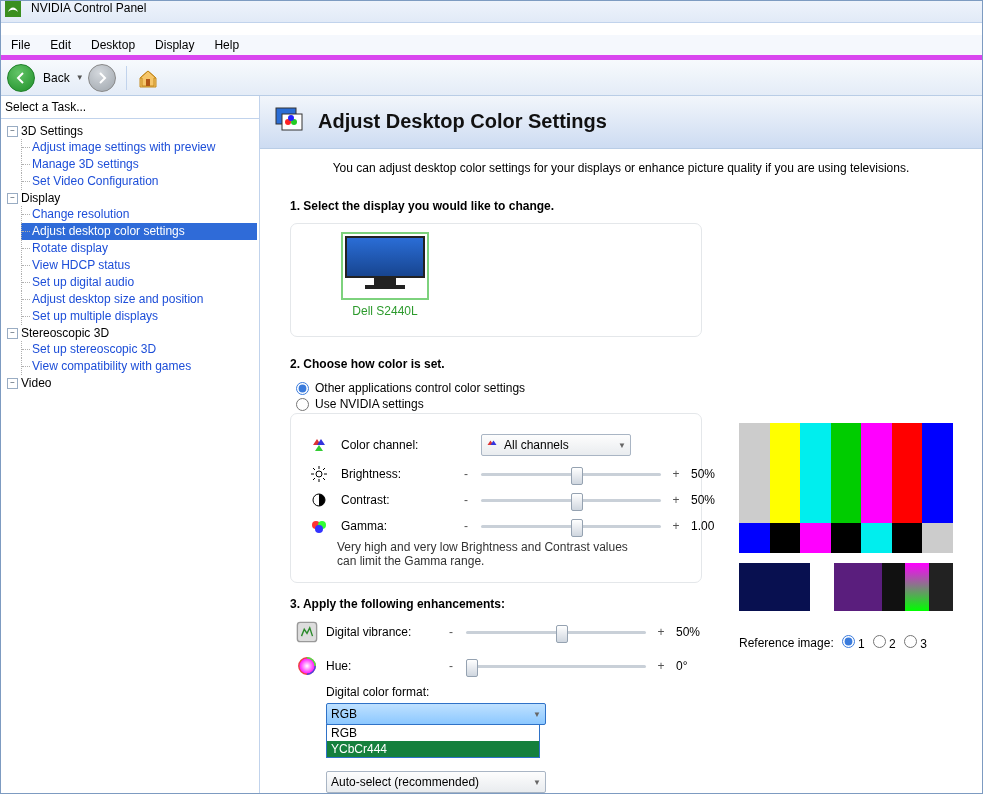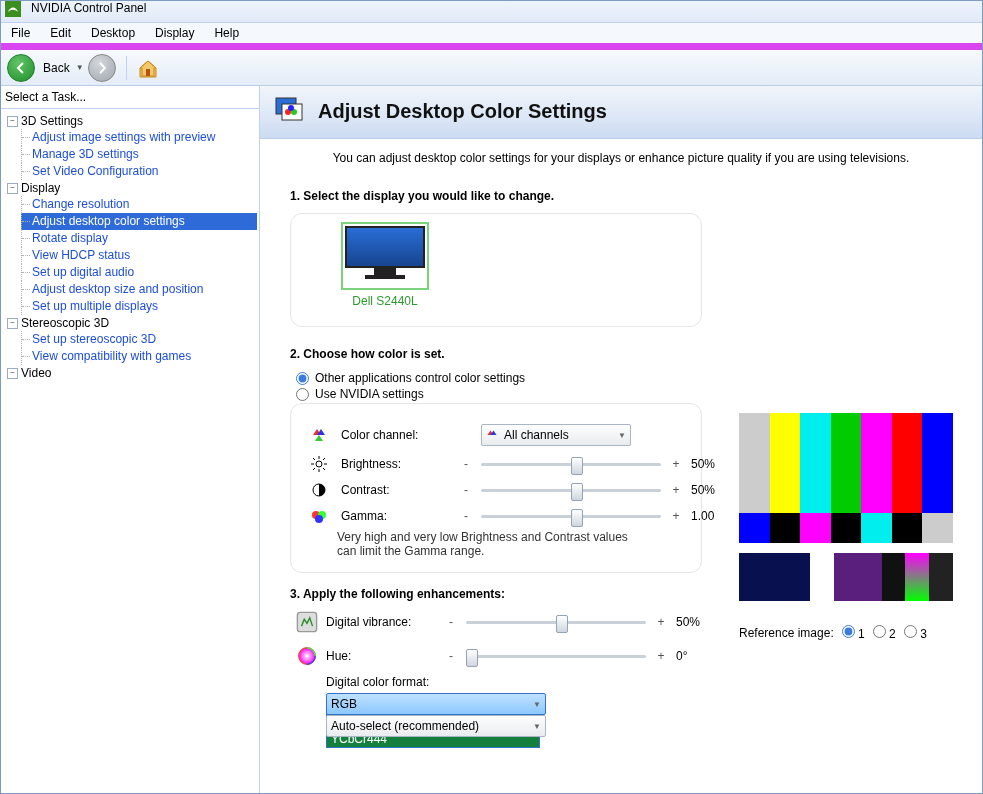--- a/index.html
+++ b/index.html
@@ -2,21 +2,21 @@
 <html><head>
 <meta charset="utf-8">
 <style>
   html,body{margin:0;padding:0;height:100%;font-family:"Segoe UI",Tahoma,sans-serif;font-size:12px;color:#000;background:#fff;overflow:hidden}
   .window{display:flex;flex-direction:column;width:983px;height:794px;border:1px solid #7d9bc1;box-sizing:border-box}
   
   .titlebar{height:21px;display:flex;align-items:flex-start;background:linear-gradient(#eef3fb,#e1eaf7);border-bottom:1px solid #c1d3ec;padding:0 4px;gap:8px}
   .titlebar .icon{width:16px;height:16px}
   .titlebar .txt{margin-left:2px}
   
-  .menubar{height:20px;display:flex;align-items:flex-start;background:#f5f8fd;border-bottom:7px solid #d946ef;}
+  .menubar{height:20px;display:flex;align-items:flex-start;background:#f5f8fd;border-bottom:5px solid #d946ef;margin-top:12px;}
   .menubar span{padding:3px 10px;cursor:default}
   
   .toolbar{height:35px;display:flex;align-items:center;background:linear-gradient(#f7fafd,#e4ecf7);border-bottom:1px solid #b9cde6;padding:0 6px;gap:4px}
   .nav-btn{width:26px;height:26px;border-radius:50%;display:flex;align-items:center;justify-content:center;color:#fff;font-size:14px}
   .nav-back{background:radial-gradient(circle at 40% 30%,#63c468,#1e8f28);border:1px solid #1e7f28}
   .nav-fwd{background:radial-gradient(circle at 40% 30%,#d4d8dd,#9ea5ac);border:1px solid #888}
   .back-lbl{margin:0 2px 0 4px}
   .dd{font-size:8px;color:#555}
   .tb-sep{width:1px;height:24px;background:#c1d3ec;margin:0 6px}
   .home-ico{width:22px;height:22px}
@@ -32,21 +32,21 @@
   .tree-item{color:#1d4ed8;padding:1px 2px;display:block;line-height:15px;white-space:nowrap;position:relative;border-left:1px dotted #b0b0b0;padding-left:10px;margin-left:-4px}
   .tree-item::before{content:"";position:absolute;left:0;top:8px;width:8px;border-top:1px dotted #b0b0b0}
   .tree-item.sel{background:#2f6bd8;color:#fff}
   
   .main{flex:1;display:flex;flex-direction:column;min-width:0;overflow:hidden}
   .page-header{display:flex;align-items:center;gap:12px;padding:8px 12px 10px 12px;background:linear-gradient(#f2f6fb,#cddcf2);border-bottom:1px solid #b9cde6}
   .page-header h1{margin:0;font-size:20px;font-weight:bold;color:#111}
   .page-intro{text-align:center;padding:12px 16px 18px 16px;background:#fff}
   .content{flex:1;overflow:auto;padding:0 18px 20px 30px;background:#fff}
   .sec-title{font-weight:bold;margin:6px 0 10px 0}
-  .dlg{padding:10px 14px 14px 14px;border:1px solid #e4e7ea;border-radius:12px;position:relative}
+  .dlg{padding:10px 14px 14px 14px;border:1px solid #e4e7ea;border-radius:7px;position:relative}
   .dlg.short{padding:8px 14px 18px 14px}
   .display-pick{display:flex;flex-direction:column;align-items:center;width:120px;margin-left:20px}
   .monitor-box{width:80px;height:60px;border:2px solid #7dd27d;padding:2px;background:#fff}
   .monitor{width:100%;height:70%;background:linear-gradient(#2a6dd6,#174590);border:2px solid #222;box-sizing:border-box}
   .monitor-stand{width:22px;height:8px;background:#222;margin:0 auto}
   .monitor-base{width:40px;height:4px;background:#222;margin:-1px auto 0}
   .display-pick .lbl{color:#2c9a2c;margin-top:4px}
   .radio-row{display:flex;align-items:center;gap:6px;margin:2px 0 2px 6px}
   input[type=radio]{accent-color:#3a7bdc;margin:0}
   .settable{display:grid;grid-template-columns:22px 110px 14px 180px 14px 48px;align-items:center;row-gap:10px;column-gap:8px;margin:10px 0 6px 6px}
@@ -315,21 +315,21 @@
             <div style="margin:8px 0 0 36px">
               <div>Digital color format:</div>
               <div class="combo combo-wide combo-blue" style="margin-top:4px">
                 <span>RGB</span>
                 <span class="arr">▼</span>
                 <div class="combo-list">
                   <div>RGB</div>
                   <div class="hl">YCbCr444</div>
                 </div>
               </div>
-              <div class="combo combo-wide" style="">
+              <div class="combo combo-wide" style="margin-top:46px">
                 <span>Auto-select (recommended)</span>
                 <span class="arr">▼</span>
               </div>
             </div>
           </div>
 
           <div class="right-col" style="margin-top:230px">
             <div class="bars">
               <div style="background:#ccc"></div>
                 <div style="background:#ff0"></div>

